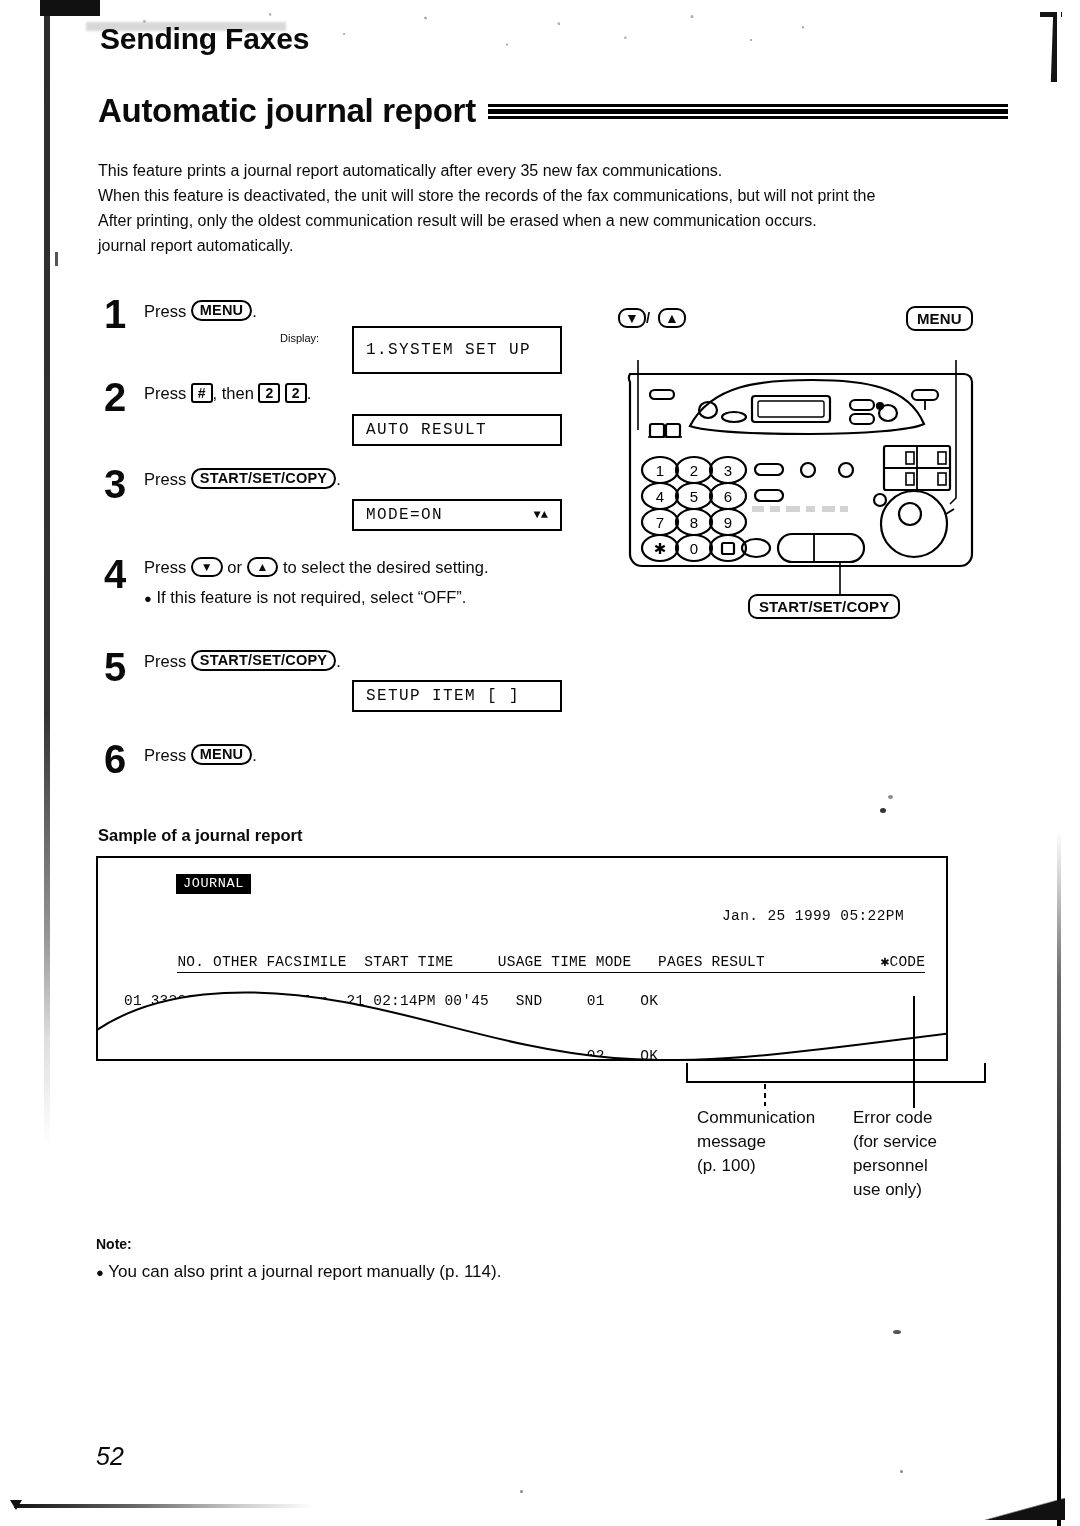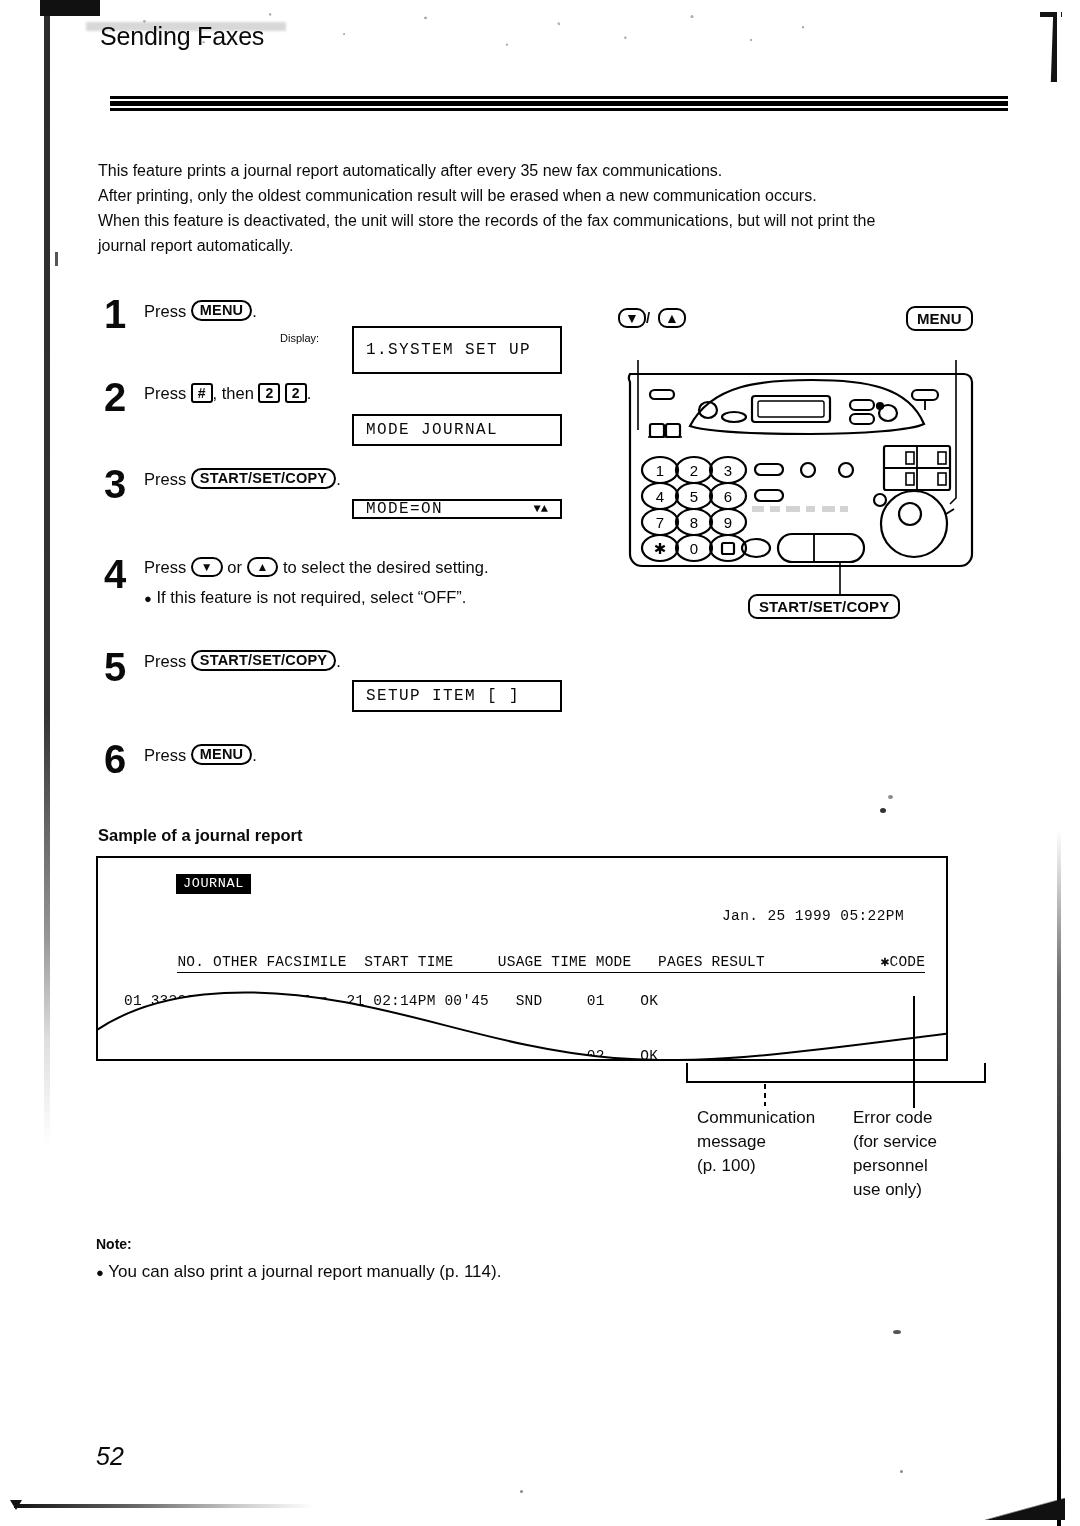--- a/index.html
+++ b/index.html
@@ -36,21 +36,21 @@
     background:linear-gradient(to bottom,#fff 0,#fff 830px,#d2d2d2 880px,#6a6a6a 980px,#2a2a2a 1180px,#111 1420px,#000 1526px);}
   .scan-bottom-wedge{position:absolute;left:985px;top:1498px;width:80px;height:22px;
     background:linear-gradient(to right bottom, transparent 48%, #111 52%);}
   .scan-bottom-line{position:absolute;left:14px;top:1504px;width:300px;height:4px;
     background:linear-gradient(to right,#111,#666 40%,#ccc 75%,#fff);}
   .scan-bottom-tick{position:absolute;left:10px;top:1500px;width:12px;height:10px;background:#111;
     clip-path:polygon(0 0,100% 0,50% 100%);}
   .speck{position:absolute;background:#8a8a8a;border-radius:50%;}
 
   
-  .h-chapter{position:absolute;left:100px;top:22px;font-size:25px;font-weight:normal;
+  .h-chapter{position:absolute;left:100px;top:22px;font-size:30px;font-weight:bold;
     letter-spacing:-.2px;}
   .h-title-wrap{position:absolute;left:98px;top:92px;display:flex;align-items:center;width:910px;}
   .h-title{font-size:33px;font-weight:bold;white-space:nowrap;letter-spacing:-.3px;}
   .h-rule{flex:1;margin-left:12px;height:22px;position:relative;}
   .h-rule i{position:absolute;left:0;right:0;display:block;background:#000;}
   .h-rule i:nth-child(1){top:4px;height:3px;}
   .h-rule i:nth-child(2){top:9px;height:5px;}
   .h-rule i:nth-child(3){top:16px;height:3px;}
 
   
@@ -129,31 +129,32 @@
   <div class="speck" style="left:120px;top:1452px;width:3px;height:3px;"></div>
   <div class="speck" style="left:900px;top:1470px;width:3px;height:3px;"></div>
   <div class="speck" style="left:520px;top:1490px;width:3px;height:3px;"></div>
   <div class="speck" style="left:888px;top:795px;width:5px;height:4px;"></div>
   <div class="speck" style="left:880px;top:808px;width:6px;height:5px;background:#333;"></div>
   <div class="speck" style="left:893px;top:1330px;width:8px;height:4px;background:#555;"></div>
   <div class="stray" style="left:55px;top:252px;width:3px;height:14px;background:#555;"></div>
 
   <div class="h-chapter">Sending Faxes</div>
   <div class="h-title-wrap">
+    <div class="h-title">Automatic journal report</div>
     <div class="h-rule">
         <i></i>
         <i></i>
         <i></i>
       </div>
   </div>
 
   <div class="intro">
     <div>This feature prints a journal report automatically after every 35 new fax communications.</div>
+    <div>When this feature is deactivated, the unit will store the records of the fax communications, but will not print the</div>
     <div>After printing, only the oldest communication result will be erased when a new communication occurs.</div>
-    <div>When this feature is deactivated, the unit will store the records of the fax communications, but will not print the</div>
     <div>journal report automatically.</div>
   </div>
 
   <div class="step">
     <div class="step-num" style="left:104px;top:292px;">1</div>
     <div class="step-txt" style="left:144px;top:300px;">
       <span>Press</span>
       <span class="key">MENU</span><span>.</span>
     </div>
     <div class="lcd-label" style="left:280px;top:332px;">Display:</div>
@@ -164,31 +165,31 @@
 
   <div class="step">
     <div class="step-num" style="left:104px;top:375px;">2</div>
     <div class="step-txt" style="left:144px;top:382px;">
       <span>Press</span>
       <span class="key-sq">#</span><span>, then</span>
       <span class="key-sq">2</span>
       <span class="key-sq">2</span><span>.</span>
     </div>
     <div class="lcd" style="left:352px;top:414px;width:210px;height:32px;">
-      <span>MODE JOURNAL</span>
+      <span>AUTO RESULT</span>
     </div>
   </div>
 
   <div class="step">
     <div class="step-num" style="left:104px;top:462px;">3</div>
     <div class="step-txt" style="left:144px;top:468px;">
       <span>Press</span>
       <span class="key">START/SET/COPY</span><span>.</span>
     </div>
-    <div class="lcd" style="left:352px;top:499px;width:210px;height:20px;">
+    <div class="lcd" style="left:352px;top:499px;width:210px;height:32px;">
       <span>MODE=ON</span>
       <span class="arrows">▼▲</span>
     </div>
   </div>
 
   <div class="step">
     <div class="step-num" style="left:104px;top:552px;">4</div>
     <div class="step-txt" style="left:144px;top:556px;">
       <span>Press</span>
       <span class="key-arrow">▼</span>

